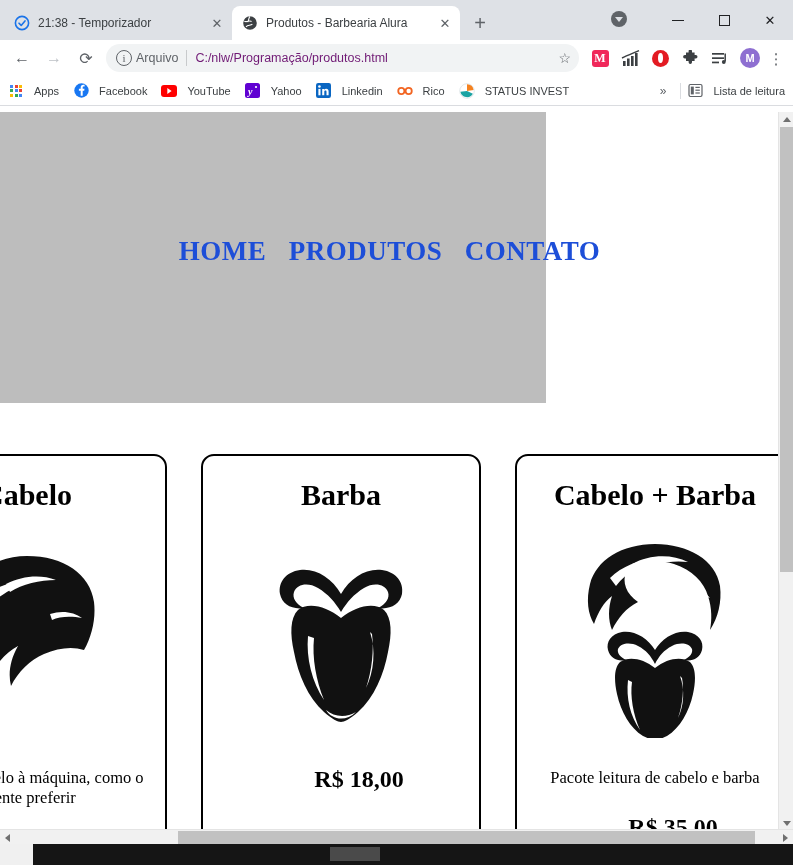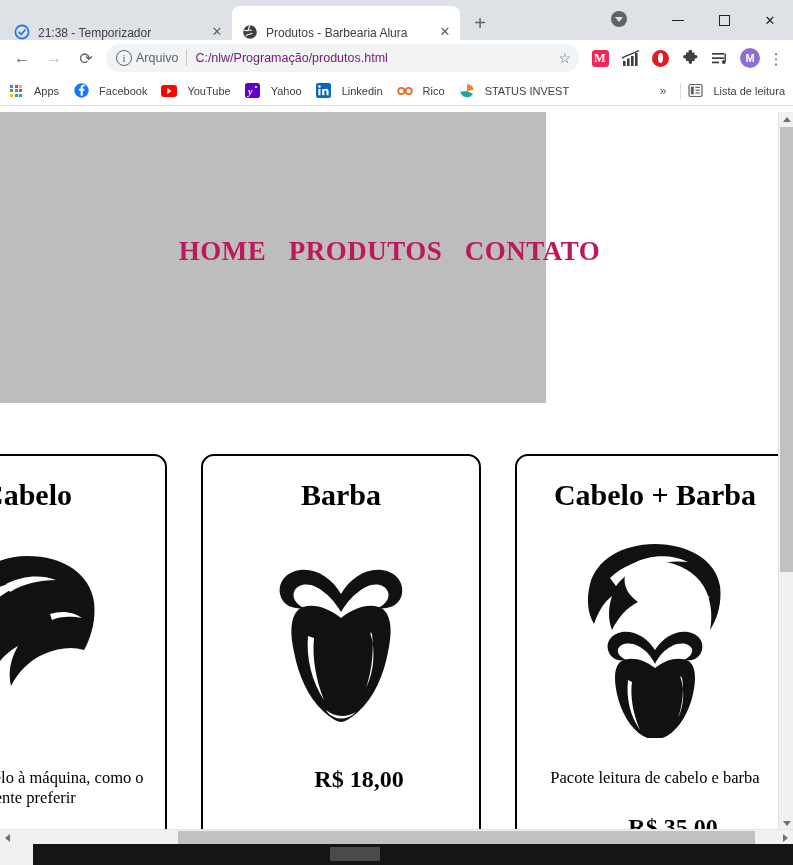--- a/index.html
+++ b/index.html
@@ -13,21 +13,21 @@
   
   .browser { width: 793px; height: 865px; position: relative; }
 
   
   .tabstrip {
     height: 40px; background: #dee1e6;
     display: flex; align-items: flex-end; position: relative;
     padding-left: 4px;
   }
   .tab {
-    height: 34px; display: flex; align-items: flex-end;
+    height: 34px; display: flex; align-items: center;
     border-radius: 8px 8px 0 0; position: relative;
     padding: 0 6px 0 10px; min-width: 0;
   }
   .tab.inactive { background: #dee1e6; width: 228px; }
   .tab.active { background: #ffffff; width: 228px; }
   .tab-favicon { width: 16px; height: 16px; flex: 0 0 16px; margin-right: 8px; display:flex; align-items:center; justify-content:center;}
   .tab-title {
     font-size: 12px; color: #3c4043; white-space: nowrap;
     overflow: hidden; text-overflow: ellipsis; flex: 1 1 auto;
   }
@@ -134,21 +134,21 @@
   .banner {
     position: absolute; left: 0; top: 0; width: 546px; height: 291px;
     background: #bdbdbd;
   }
   .nav {
     position: absolute; left: 0; top: 124px; width: 779px;
     text-align: center; white-space: nowrap;
   }
   .nav-link {
     font-family: "Liberation Serif", serif; font-weight: bold;
-    font-size: 27px; color: #be185d; letter-spacing: 0.5px; margin: 0 9px;
+    font-size: 27px; color: #1d4ed8; letter-spacing: 0.5px; margin: 0 9px;
     text-decoration: none;
   }
 
   
   .cards {
     position: absolute; left: -113px; top: 342px;
     display: flex; gap: 34px;
   }
   .card {
     width: 280px; height: 460px; border: 2px solid #000;

